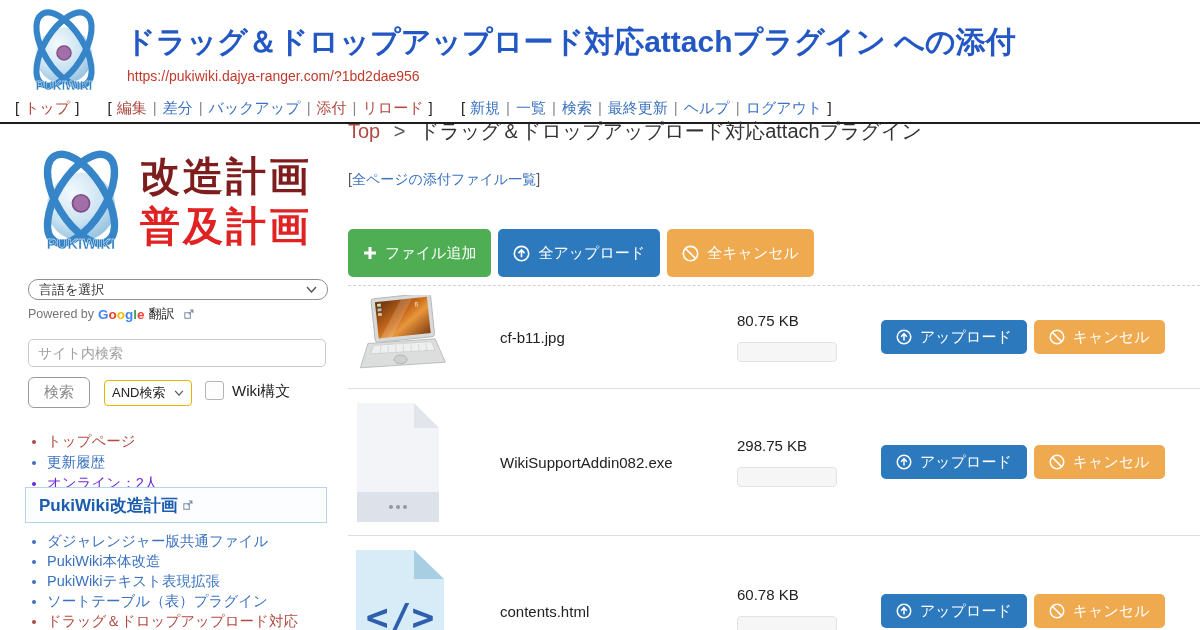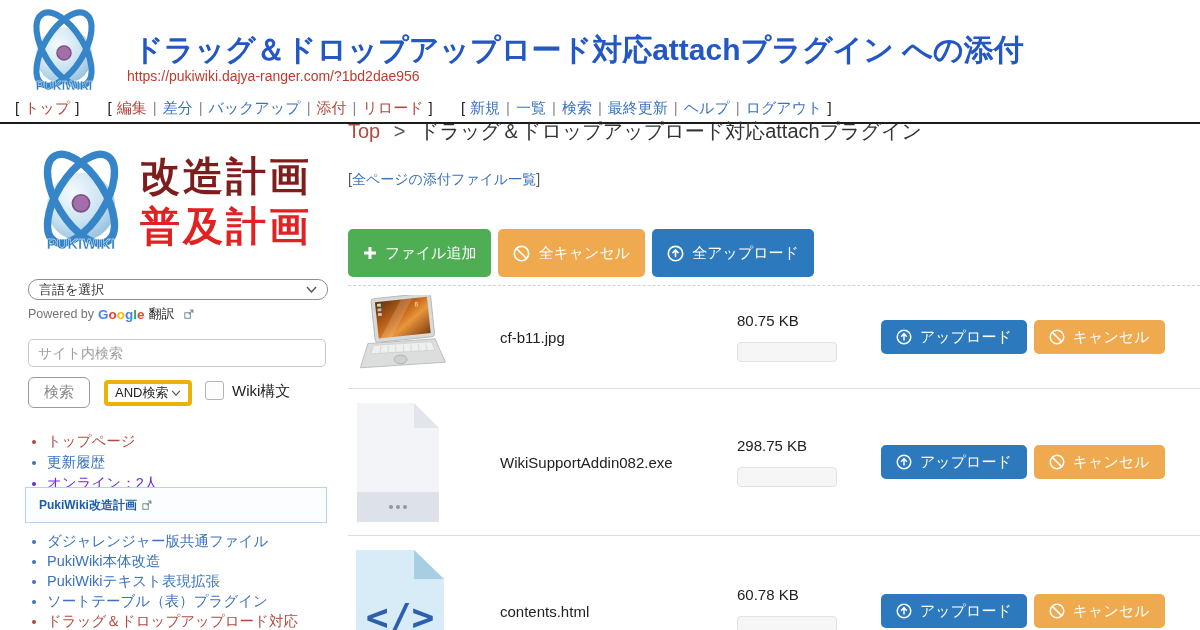--- a/index.html
+++ b/index.html
@@ -35,36 +35,36 @@
   .powered{position:absolute;left:28px;top:305px;font-size:12.5px;color:#757575;display:flex;align-items:center;gap:4px;}
   .powered .jp{color:#222;font-size:13px;}
   .gl{font-weight:bold;font-size:13.5px;}
   .g-b{color:#4285F4}.g-r{color:#EA4335}.g-y{color:#FBBC05}.g-g{color:#34A853}
 
   .search-input{position:absolute;left:28px;top:339px;width:298px;height:28px;border:1px solid #c9c9c9;border-radius:5px;
     box-sizing:border-box;padding:0 9px;font-size:14px;color:#333;font-family:inherit;}
   .search-input::placeholder{color:#9e9e9e;}
   .search-btn{position:absolute;left:28px;top:377px;width:62px;height:31px;background:#fff;border:1px solid #9a9a9a;
     border-radius:6px;color:#8a8a8a;font-size:15px;font-family:inherit;cursor:pointer;}
-  .and-select{position:absolute;left:104px;top:380px;width:88px;height:26px;border:4px solid #eab308;border-radius:4px;
+  .and-select{position:absolute;left:104px;top:380px;width:88px;height:26px;border:1px solid #eab308;border-radius:4px;
     background:#fff;display:flex;align-items:center;justify-content:space-between;padding:0 7px;box-sizing:border-box;
     font-size:13px;color:#222;cursor:pointer;}
   .wiki-check{position:absolute;left:205px;top:381px;width:17px;height:17px;border:1px solid #b5b5b5;border-radius:3px;background:#fdfdfd;cursor:pointer;}
   .wiki-label{position:absolute;left:232px;top:382px;font-size:15px;color:#222;}
 
   ul.side-list{position:absolute;left:28px;margin:0;padding:0 0 0 19px;width:290px;}
   ul.list1{top:431px;}
   ul.list2{top:532px;}
   ul.side-list li{font-size:14.5px;line-height:20px;margin-bottom:1px;}
   ul.list2 li{line-height:19px;}
   li.plain{color:#6d28d9;}
 
   .side-heading{position:absolute;left:25px;top:487px;width:302px;height:36px;border:1px solid #b4d3ee;background:#fbfdff;
     box-sizing:border-box;display:flex;align-items:center;padding-left:13px;cursor:pointer;}
-  .side-heading .txt{font-size:12px;font-weight:bold;color:#1c5cae;}
+  .side-heading .txt{font-size:17px;font-weight:bold;color:#1c5cae;}
   .ext{margin-left:4px;display:inline-block;vertical-align:1px;}
 
   
   .breadcrumb{position:absolute;left:348px;top:118px;font-size:20px;color:#333;}
   .breadcrumb .sep{color:#555;margin:0 8px;}
   .attach-line{position:absolute;left:348px;top:171px;font-size:14px;color:#555;}
   .attach-line .lk{color:#3a72c0;cursor:pointer;}
   .maxsize{position:absolute;left:348px;top:193px;font-size:14px;color:#222;}
 
   .toolbar{position:absolute;left:348px;top:229px;display:flex;gap:7px;}
@@ -105,21 +105,21 @@
       </defs>
       <circle cx="50" cy="55" r="30" fill="url(#sph1)"></circle>
       <g fill="none" stroke="#3585c8" stroke-width="6.5">
         <ellipse cx="50" cy="48" rx="44" ry="21" transform="rotate(-58 50 48)"></ellipse>
         <ellipse cx="50" cy="48" rx="44" ry="21" transform="rotate(58 50 48)"></ellipse>
       </g>
       <circle cx="50" cy="52" r="7.5" fill="#a36fa8" stroke="#7e4f86" stroke-width="1.5"></circle>
       <text x="50" y="92" text-anchor="middle" font-size="13" font-weight="bold" fill="#2f7fc2" stroke="#ffffff" stroke-width="0.35">PUKIWIKI</text>
     </svg>
   </div>
-  <h1 class="page-title" style="margin:8px;">ドラッグ＆ドロップアップロード対応attachプラグイン への添付</h1>
+  <h1 class="page-title" style="margin:0;">ドラッグ＆ドロップアップロード対応attachプラグイン への添付</h1>
   <div class="page-url">https://pukiwiki.dajya-ranger.com/?1bd2dae956</div>
 
   <div class="navbar">
     <span class="grp"><span class="bk">[</span><span class="lnk-red">トップ</span><span class="bk">]</span></span>
     <span class="grp"><span class="bk">[</span><span class="lnk-red">編集</span><span class="sep">|</span><span class="lnk-blue">差分</span><span class="sep">|</span><span class="lnk-blue">バックアップ</span><span class="sep">|</span><span class="lnk-red">添付</span><span class="sep">|</span><span class="lnk-red">リロード</span><span class="bk">]</span></span>
     <span class="grp"><span class="bk">[</span><span class="lnk-blue">新規</span><span class="sep">|</span><span class="lnk-blue">一覧</span><span class="sep">|</span><span class="lnk-blue">検索</span><span class="sep">|</span><span class="lnk-blue">最終更新</span><span class="sep">|</span><span class="lnk-blue">ヘルプ</span><span class="sep">|</span><span class="lnk-blue">ログアウト</span><span class="bk">]</span></span>
   </div>
   <div class="dark-rule"></div>
 
   <div class="side-logo">
@@ -199,33 +199,33 @@
     <span>[</span><span class="lk">全ページの添付ファイル一覧</span><span>]</span>
   </div>
 
   <div class="toolbar">
     <button class="btn btn-green">
       <svg width="14" height="14" viewBox="0 0 14 14">
           <path d="M7 1 V13 M1 7 H13" stroke="#fff" stroke-width="3"></path>
         </svg>
       <span>ファイル追加</span>
     </button>
+    <button class="btn btn-blue">
+      <svg width="17" height="17" viewBox="0 0 18 18">
+          <circle cx="9" cy="9" r="7.6" fill="none" stroke="#fff" stroke-width="1.7"></circle>
+          <path d="M9 13 V6 M5.8 8.6 L9 5.2 L12.2 8.6" stroke="#fff" stroke-width="1.7" fill="none"></path>
+        </svg>
+      <span>全アップロード</span>
+    </button>
     <button class="btn btn-orange">
       <svg width="17" height="17" viewBox="0 0 18 18">
           <circle cx="9" cy="9" r="7.6" fill="none" stroke="#fff" stroke-width="1.7"></circle>
           <path d="M3.8 3.8 L14.2 14.2" stroke="#fff" stroke-width="1.7"></path>
         </svg>
       <span>全キャンセル</span>
-    </button>
-    <button class="btn btn-blue">
-      <svg width="17" height="17" viewBox="0 0 18 18">
-          <circle cx="9" cy="9" r="7.6" fill="none" stroke="#fff" stroke-width="1.7"></circle>
-          <path d="M9 13 V6 M5.8 8.6 L9 5.2 L12.2 8.6" stroke="#fff" stroke-width="1.7" fill="none"></path>
-        </svg>
-      <span>全アップロード</span>
     </button>
   </div>
 
   <div class="file-list">
 
     <div class="file-row dashed row-1">
       <div class="thumb">
         <svg class="icon-svg" width="95" height="84" viewBox="0 0 100 90">
           <defs>
             <linearGradient id="scr" x1="0" y1="0" x2="1" y2="1">

